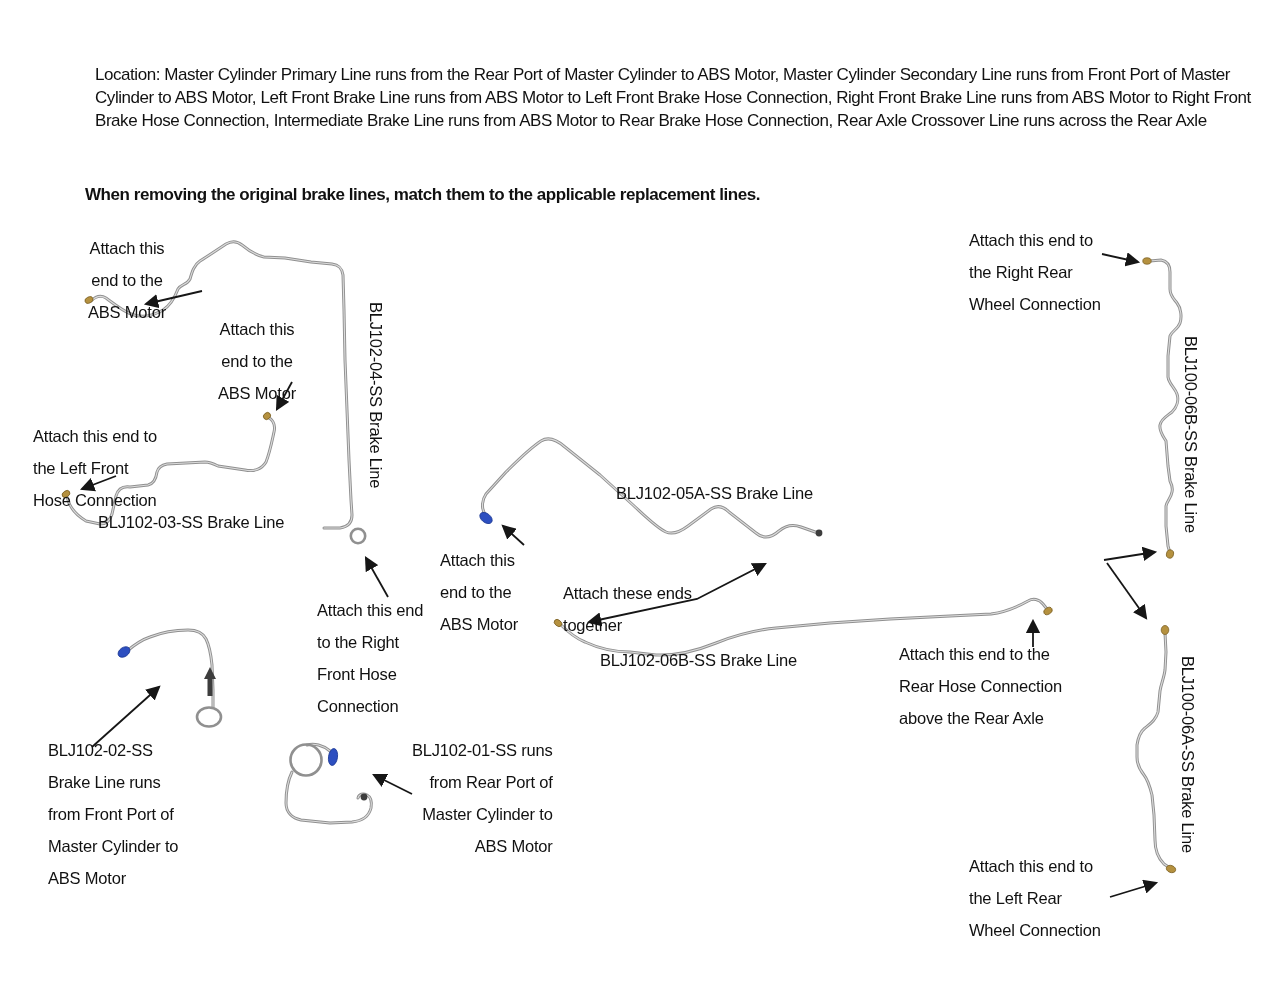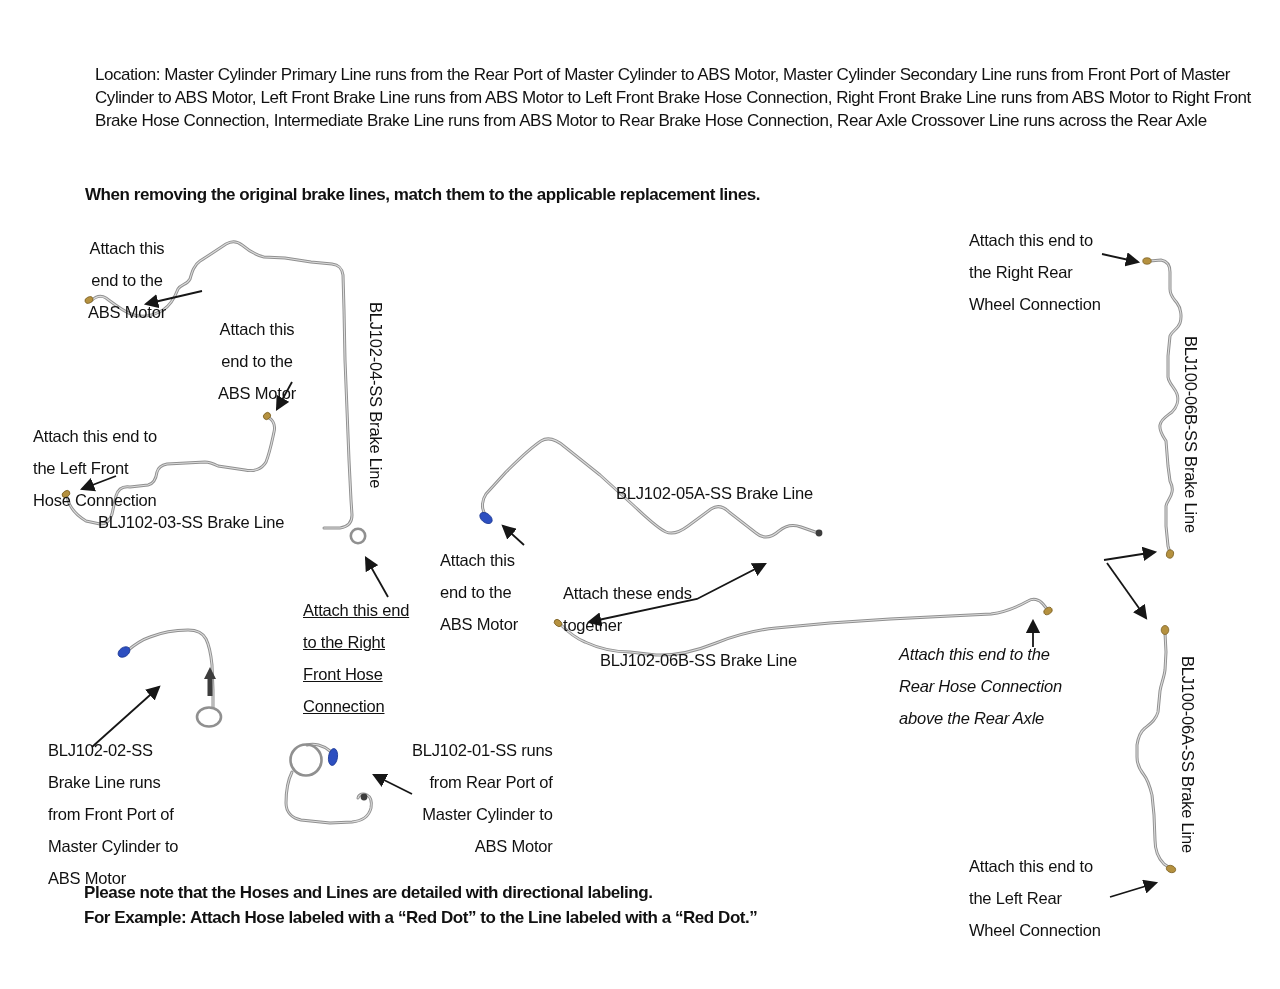--- a/index.html
+++ b/index.html
@@ -147,30 +147,30 @@
 
   <div class="ann center" style="left:79px; top:232px; width:96px;">Attach this
 end to the
 ABS Motor</div>
   <div class="ann center" style="left:209px; top:313px; width:96px;">Attach this
 end to the
 ABS Motor</div>
   <div class="ann" style="left:33px; top:420px;">Attach this end to
 the Left Front
 Hose Connection</div>
-  <div class="ann" style="left:303px; top:594px;text-decoration:underline;">Attach this end
+  <div class="ann" style="left:317px; top:594px;">Attach this end
 to the Right
 Front Hose
 Connection</div>
   <div class="ann" style="left:440px; top:544px;">Attach this
 end to the
 ABS Motor</div>
   <div class="ann" style="left:563px; top:565px;margin-top:12px;">Attach these ends
 together</div>
-  <div class="ann" style="left:899px; top:638px;font-style:italic;">Attach this end to the
+  <div class="ann" style="left:899px; top:638px;">Attach this end to the
 Rear Hose Connection
 above the Rear Axle</div>
   <div class="ann" style="left:969px; top:224px;">Attach this end to
 the Right Rear
 Wheel Connection</div>
   <div class="ann" style="left:969px; top:850px;">Attach this end to
 the Left Rear
 Wheel Connection</div>
 
   <div class="plabel" style="left:98px; top:513px;">BLJ102-03-SS Brake Line</div>
@@ -182,18 +182,14 @@
   <div class="ann" style="left:48px; top:734px;">BLJ102-02-SS
 Brake Line runs
 from Front Port of
 Master Cylinder to
 ABS Motor</div>
   <div class="ann" style="left:412px; top:734px;text-align:right;">BLJ102-01-SS runs
 from Rear Port of
 Master Cylinder to
 ABS Motor</div>
 
-  <div class="footer">
-    <div>Please note that the Hoses and Lines are detailed with directional labeling.</div>
-    <div>For Example: Attach Hose labeled with a “Red Dot” to the Line labeled with a “Red Dot.”</div>
-  </div>
 
 </div>
 
 </body></html>

